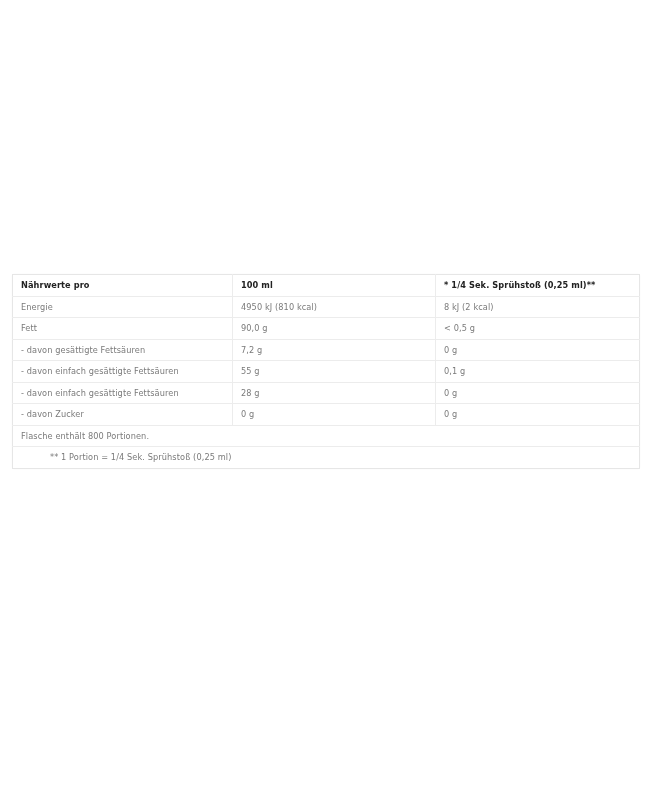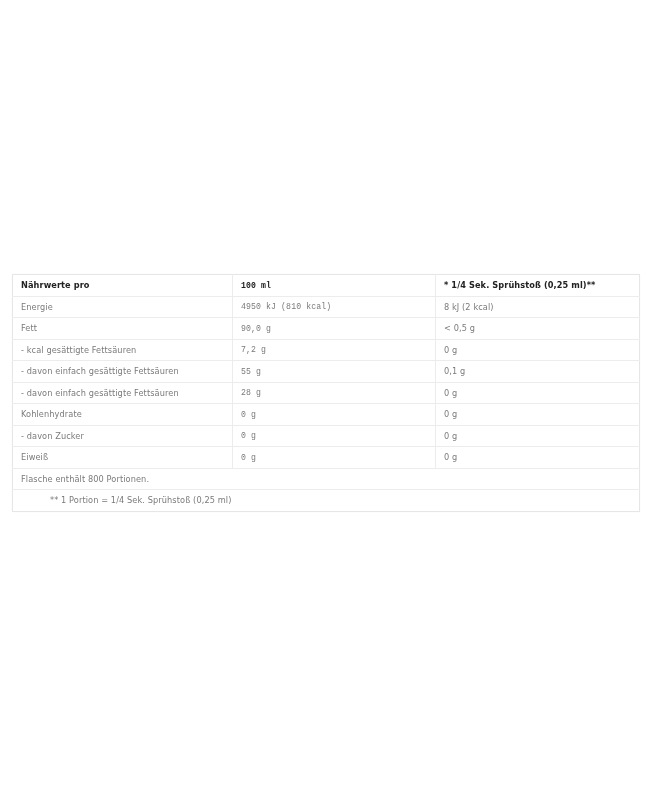--- a/index.html
+++ b/index.html
@@ -39,21 +39,20 @@
     }
     .nutrition-table th {
       color: #222222;
       font-weight: bold;
     }
     .nutrition-table td.col1, .nutrition-table th.col1 {
       border-right: 1px solid #ececec;
     }
     .nutrition-table td.col2, .nutrition-table th.col2 {
       border-right: 1px solid #ececec;
-      font-family: Liberation Mono, monospace;
     }
     .nutrition-table tr:last-child td {
       border-bottom: none;
       padding-left: 37px;
     }
     col.c1 { width: 220px; }
     col.c2 { width: 203px; }
     col.c3 { width: 204px; }
   </style>
 </head>
@@ -77,46 +76,36 @@
       <td class="col1">Energie</td>
       <td class="col2">4950 kJ (810 kcal)</td>
       <td class="col3">8 kJ (2 kcal)</td>
     </tr>
     <tr>
       <td class="col1">Fett</td>
       <td class="col2">90,0 g</td>
       <td class="col3">&lt; 0,5 g</td>
     </tr>
     <tr>
-      <td class="col1">- kcal gesättigte Fettsäuren</td>
+      <td class="col1">- davon gesättigte Fettsäuren</td>
       <td class="col2">7,2 g</td>
       <td class="col3">0 g</td>
     </tr>
     <tr>
       <td class="col1">- davon einfach gesättigte Fettsäuren</td>
       <td class="col2">55 g</td>
       <td class="col3">0,1 g</td>
     </tr>
     <tr>
       <td class="col1">- davon einfach gesättigte Fettsäuren</td>
       <td class="col2">28 g</td>
       <td class="col3">0 g</td>
     </tr>
     <tr>
-      <td class="col1">Kohlenhydrate</td>
-      <td class="col2">0 g</td>
-      <td class="col3">0 g</td>
-    </tr>
-    <tr>
       <td class="col1">- davon Zucker</td>
-      <td class="col2">0 g</td>
-      <td class="col3">0 g</td>
-    </tr>
-    <tr>
-      <td class="col1">Eiweiß</td>
       <td class="col2">0 g</td>
       <td class="col3">0 g</td>
     </tr>
     <tr>
       <td colspan="3">Flasche enthält 800 Portionen.</td>
     </tr>
     <tr>
       <td colspan="3">** 1 Portion = 1/4 Sek. Sprühstoß (0,25 ml)</td>
     </tr>
   </tbody>

